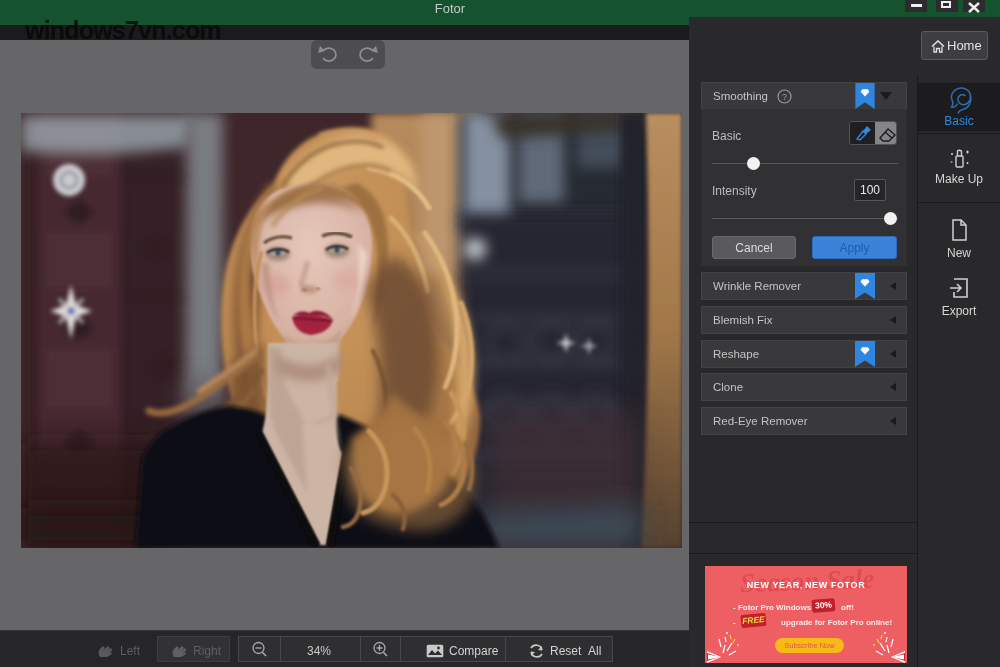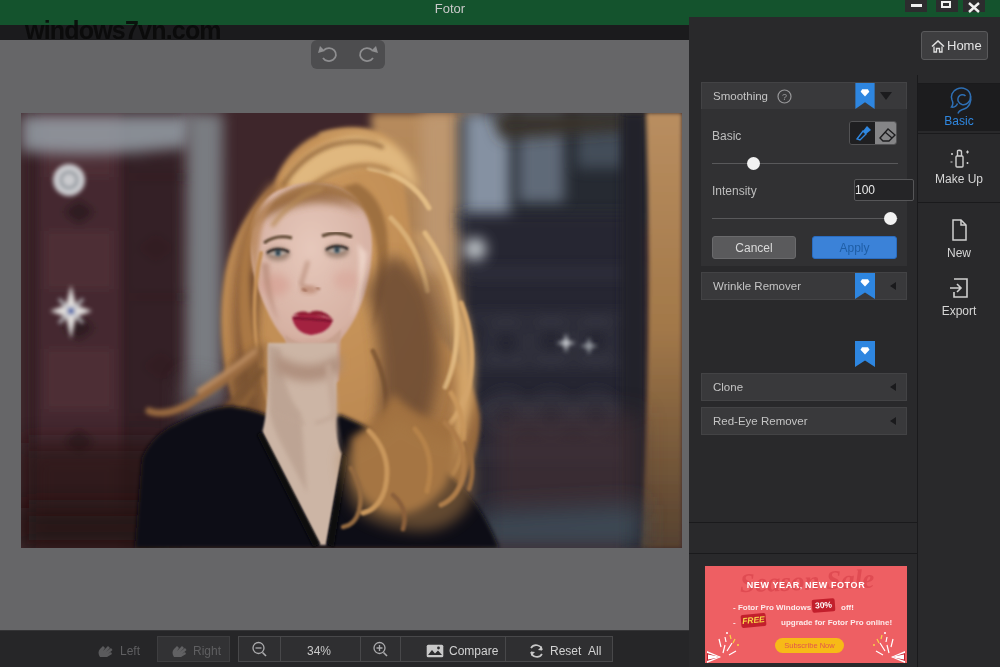--- a/index.html
+++ b/index.html
@@ -35,23 +35,23 @@
   border:1px solid #434345; }
 .bar .lbl { position:absolute; left:11px; top:7px; color:#c4c4c4; font-size:11.5px; }
 .tri { position:absolute; right:10px; top:10px; width:0; height:0;
   border-top:4.5px solid transparent; border-bottom:4.5px solid transparent; border-right:6.5px solid #1a1a1c; }
 .ribbon { position:absolute; width:20px; height:26px; top:0px; }
 .expanded { position:absolute; left:12px; top:92px; width:206px; height:157px; background:#313133; }
 .lab { position:absolute; color:#bdbdbd; font-size:12px; }
 .slider { position:absolute; height:1px; background:#59595b; }
 .thumb { position:absolute; width:13px; height:13px; border-radius:50%;
   background:#f2f2f2; top:-6px; }
-.numbox { position:absolute; width:60px; height:22px; background:#252527;
+.numbox { position:absolute; width:32px; height:22px; background:#252527;
   border:1px solid #565658; border-radius:2px; color:#e8e8e8; font-size:12px;
-  line-height:21px; }
+  text-align:center; line-height:21px; }
 .btn { position:absolute; height:23px; border-radius:3px; font-size:12px;
   text-align:center; line-height:22px; }
 
 .tile { position:absolute; left:229px; width:82px; text-align:center; color:#d6d6d6; font-size:12px; }
 .tile.active { background:#1c1c1e; color:#2f87e0; }
 .hline { position:absolute; background:#1a1a1c; height:1px; }
 
 .ad { position:absolute; left:16px; top:549px; width:202px; height:97px; background:#ee5f63; overflow:hidden; }
 
 .tbtn { position:absolute; top:5px; height:26px; background:#2f2f31; border:1px solid #48484a; }
@@ -395,20 +395,28 @@
     </div>
 
     <div class="bar" style="top:255px;">
         <div class="lbl">Wrinkle Remover</div>
         <div class="tri" style="top:9px;"></div>
       </div>
     <svg class="ribbon" style="left:166px;top:256px;" width="20" height="26" viewBox="0 0 20 26">
       <path d="M0 0 H20 V26 L10 19.5 L0 26 Z" fill="#2e86e0"></path>
       <path d="M10 13.5 L5.5 8.8 L7 6.3 L13 6.3 L14.5 8.8 Z" fill="#fff"></path>
     </svg>
+    <div class="bar" style="top:289px;">
+        <div class="lbl">Blemish Fix</div>
+        <div class="tri" style="top:9px;"></div>
+      </div>
+    <div class="bar" style="top:323px;">
+        <div class="lbl">Reshape</div>
+        <div class="tri" style="top:9px;"></div>
+      </div>
     <svg class="ribbon" style="left:166px;top:324px;" width="20" height="26" viewBox="0 0 20 26">
       <path d="M0 0 H20 V26 L10 19.5 L0 26 Z" fill="#2e86e0"></path>
       <path d="M10 13.5 L5.5 8.8 L7 6.3 L13 6.3 L14.5 8.8 Z" fill="#fff"></path>
     </svg>
     <div class="bar" style="top:390px;">
         <div class="lbl">Red-Eye Remover</div>
         <div class="tri" style="top:9px;"></div>
       </div>
     <div class="bar" style="top:356px;">
         <div class="lbl">Clone</div>

